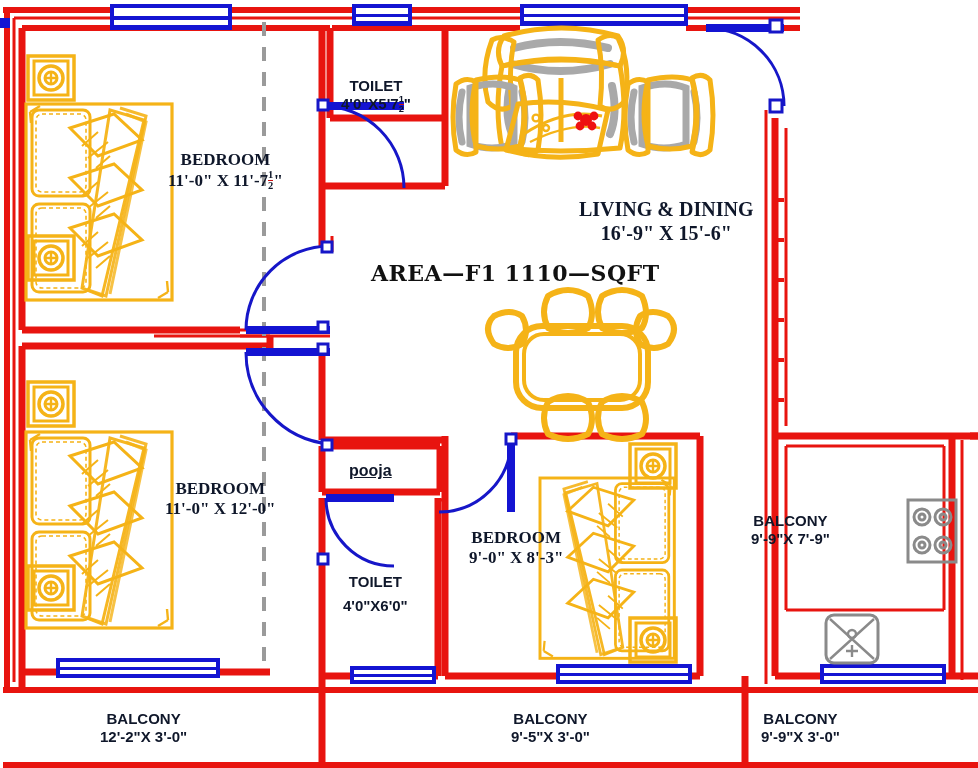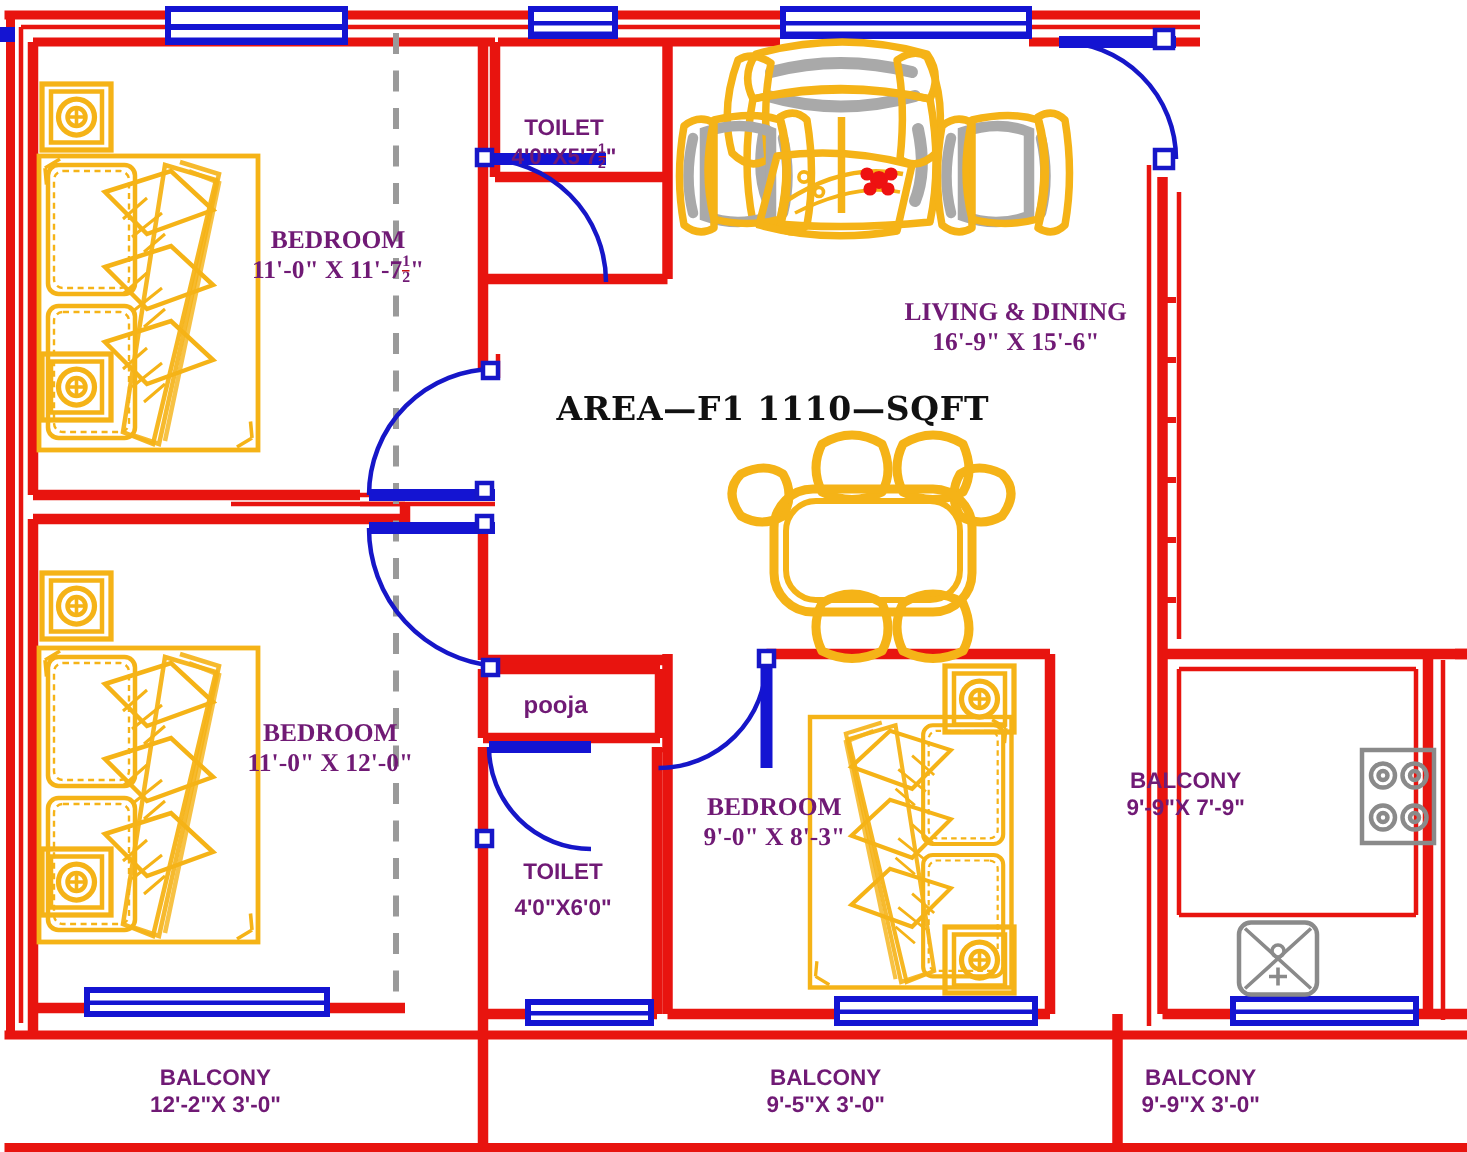--- a/index.html
+++ b/index.html
@@ -1,20 +1,20 @@
 <!DOCTYPE html>
 <html><head>
 <meta charset="utf-8">
 <style>
   html,body{margin:0;padding:0;background:#fff;}
   body{width:978px;height:768px;overflow:hidden;
        font-family:"Liberation Sans",sans-serif;}
   #plan{position:relative;width:978px;height:768px;background:#ffffff;}
   #plan svg{position:absolute;left:0;top:0;}
-  .lbl{position:absolute;color:#701a75;text-align:center;white-space:nowrap;
+  .lbl{position:absolute;color:#0f172a;text-align:center;white-space:nowrap;
        line-height:1.18;pointer-events:none;}
   .lbl .t1{display:block;}
   .lbl .t2{display:block;}
   .serif{font-family:Liberation Serif, serif;font-weight:bold;}
   .sans{font-family:"Liberation Sans",sans-serif;font-weight:bold;}
   .area{position:absolute;color:#111111;text-align:center;white-space:nowrap;
         font-family:"DejaVu Serif",serif;font-weight:bold;line-height:1.22;
         letter-spacing:.5px;}
   .frac{display:inline-block;vertical-align:-0.28em;font-size:.62em;
         text-align:center;line-height:.95;}
@@ -345,31 +345,31 @@
 <div class="lbl serif" style="left:168px;top:150px;font-size:17px;">
   <span class="t1">BEDROOM</span>
   <span class="t2"><span>11'-0" X 11'-7</span><span class="frac"><b>1</b><s>2</s></span><span>"</span></span>
 </div>
 
 <div class="lbl sans" style="left:341px;top:77px;font-size:15px;">
   <span class="t1">TOILET</span>
   <span class="t2"><span>4'0"X5'7</span><span class="frac"><b>1</b><s>2</s></span><span>"</span></span>
 </div>
 
-<div class="lbl serif" style="left:579px;top:198px;font-size:17px;margin-left:24px;">
+<div class="lbl serif" style="left:579px;top:198px;font-size:20px;">
   <span class="t1">LIVING &amp; DINING</span>
   <span class="t2">16'-9" X 15'-6"</span>
 </div>
 
 <div class="lbl serif" style="left:165px;top:479px;font-size:17px;">
   <span class="t1">BEDROOM</span>
   <span class="t2">11'-0" X 12'-0"</span>
 </div>
 
-<div class="lbl sans" style="left:349px;top:462px;font-size:16px;">
+<div class="lbl sans" style="left:349px;top:462px;font-size:16px;text-decoration:underline;">
   <span class="t1">pooja</span>
 </div>
 
 <div class="lbl sans" style="left:343px;top:570px;font-size:15px;line-height:1.6;">
   <span class="t1">TOILET</span>
   <span class="t2">4'0"X6'0"</span>
 </div>
 
 <div class="lbl serif" style="left:469px;top:528px;font-size:17px;">
   <span class="t1">BEDROOM</span>

